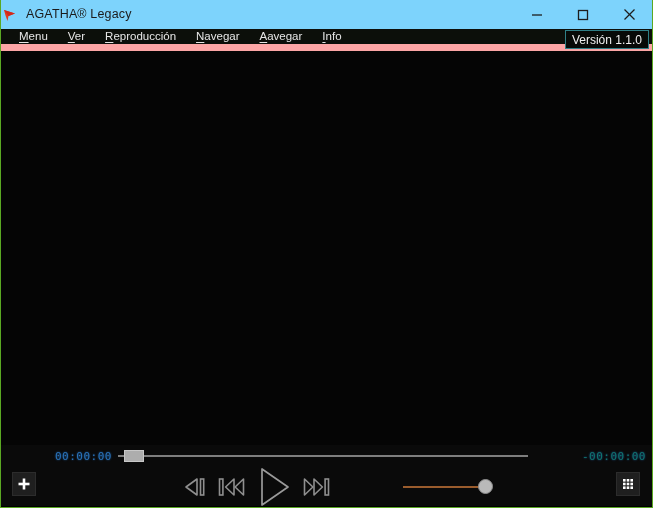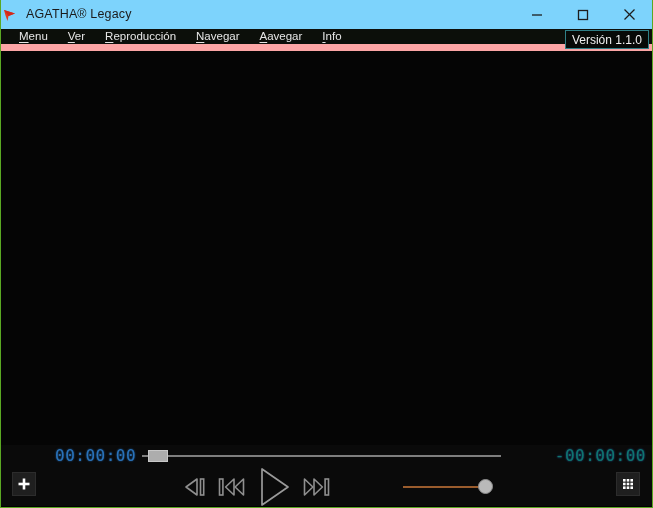--- a/index.html
+++ b/index.html
@@ -126,21 +126,21 @@
   .seek-row {
     position: relative;
     height: 22px;
     display: flex;
     align-items: center;
     padding: 0 6px;
     box-sizing: border-box;
   }
   .timecode {
     font-family: "DejaVu Sans Mono", monospace;
-    font-size: 16px;
+    font-size: 11px;
     letter-spacing: 0.5px;
     color: #2a72b8;
     text-shadow: 0 0 2px #1d5ea0;
     white-space: nowrap;
     line-height: 1;
     padding-left: 48px;
     -webkit-font-smoothing: none;
   }
   .timecode.right { color: #0f766e; }
   .seek-track {

